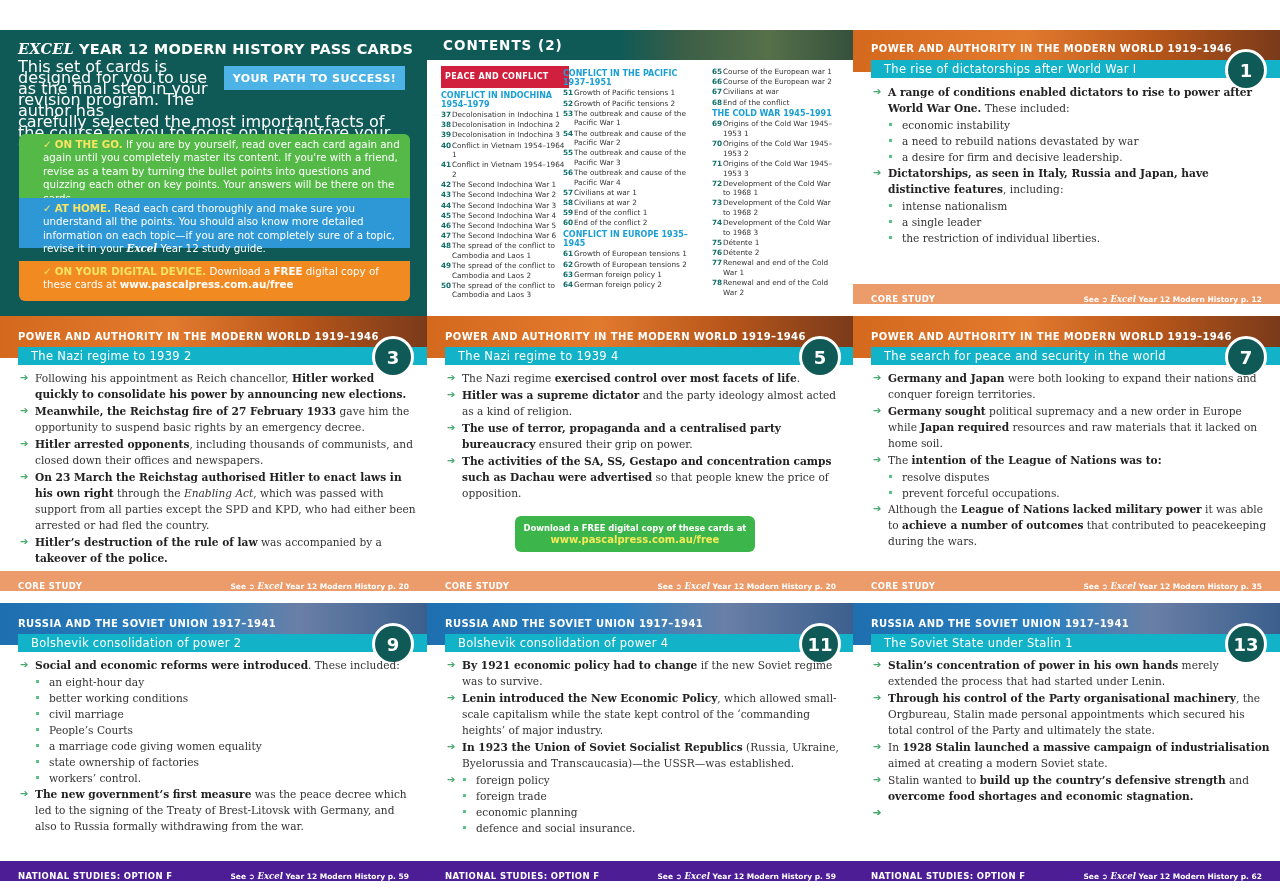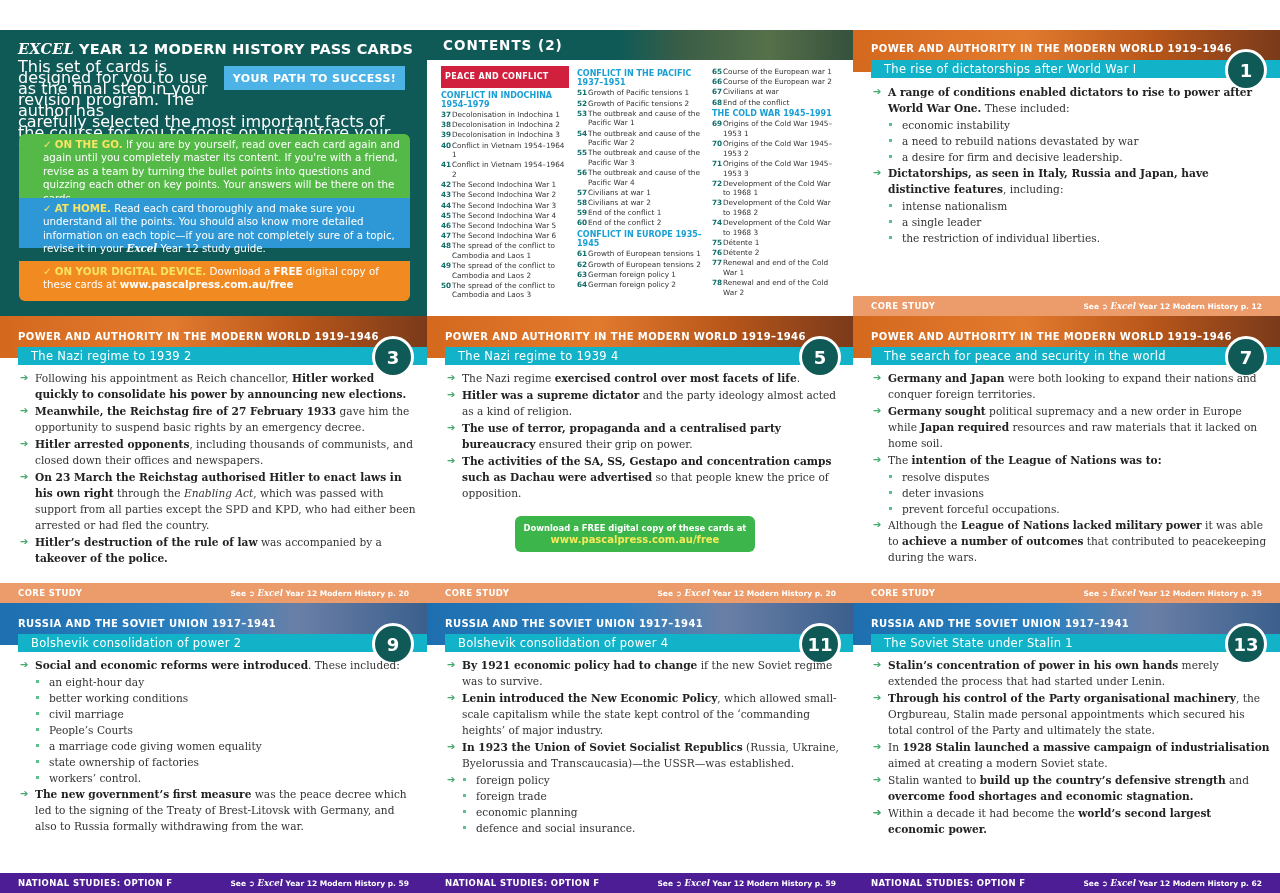--- a/index.html
+++ b/index.html
@@ -30,37 +30,37 @@
 
 .contents{background:#fff}
 .contents .hdrimg{position:absolute;left:0;top:30px;width:100%;height:30px;background:linear-gradient(90deg,#0f5a57 0%,#0f5a57 45%,#3b5e46 60%,#56704a 80%,#35503c 100%)}
 .contents h2{position:absolute;left:16px;top:37px;font-family:"DejaVu Sans",sans-serif;font-size:13.5px;font-weight:bold;color:#fff;letter-spacing:1px}
 .toccol{position:absolute;font-family:"DejaVu Sans",sans-serif;font-size:7.3px;line-height:9.6px;color:#333}
 .toccol .sec{background:#d0203d;color:#fff;font-weight:bold;font-size:8px;padding:6px 4px;margin-bottom:3px;letter-spacing:.3px}
 .toccol .grp{color:#1a9fd4;font-weight:bold;font-size:8px;line-height:9.2px;margin:2px 0 1px}
 .toccol .ent{display:flex;margin-bottom:.6px}
 .toccol .num{color:#0f6e6a;font-weight:bold;width:11px;flex:none}
 .tc1{left:14px;top:66px;width:128px}
-.tc2{left:150px;top:67px;width:130px}
+.tc2{left:136px;top:67px;width:130px}
 .tc3{left:285px;top:67px;width:125px}
 
 
 .card .banner{position:absolute;left:0;top:30px;width:100%;height:42px}
 .card.pa .banner{background:linear-gradient(90deg,#d4691e 0%,#e27a2e 40%,#b8561a 70%,#7a3a1a 100%)}
 .card.rs .banner{background:linear-gradient(90deg,#1e6fb0 0%,#2b80c0 45%,#6a7fa6 70%,#3b5f8d 100%)}
 .card .topic{position:absolute;left:18px;top:43px;font-family:"DejaVu Sans",sans-serif;font-size:10px;font-weight:bold;color:#fff;letter-spacing:.4px;white-space:nowrap}
 .card .title{position:absolute;left:18px;top:60px;width:432px;height:18px;background:#12b3c9;color:#fff;font-family:"DejaVu Sans",sans-serif;font-size:11.5px;padding-left:13px;line-height:18px;letter-spacing:.3px;white-space:nowrap}
 .card .numc{position:absolute;left:372px;top:49px;width:42px;height:42px;border-radius:50%;background:#0f5a57;border:3px solid #fff;color:#fff;font-family:"DejaVu Sans",sans-serif;font-weight:bold;font-size:18px;display:flex;align-items:center;justify-content:center}
 .card .body{position:absolute;left:20px;top:84px;width:398px;font-size:10.6px;line-height:16px;color:#333}
 .card .pt{position:relative;padding-left:15px;margin-bottom:1px}
 .card .pt .arr{position:absolute;left:0;top:0;color:#46a86b;font-family:"DejaVu Sans",sans-serif;font-size:10px}
 .card .pt b{color:#222}
 .card .sub{position:relative;padding-left:29px}
 .card .sub .sq{position:absolute;left:16px;top:6px;width:3px;height:3px;background:#5cbf8c}
-.card .footer{position:absolute;left:0;bottom:0;width:100%;height:20px;display:flex;justify-content:space-between;align-items:center;padding:0 18px;font-family:"DejaVu Sans",sans-serif;color:#fff}
+.card .footer{position:absolute;left:0;bottom:12px;width:100%;height:20px;display:flex;justify-content:space-between;align-items:flex-end;padding:0 18px;font-family:"DejaVu Sans",sans-serif;color:#fff}
 .card.pa .footer{background:#ec9b6b}
 .card.rs .footer{background:#4c1d95}
 .card .footer .lbl{font-size:8.5px;font-weight:bold;letter-spacing:.4px}
 .card .footer .ref{font-size:7.5px;font-weight:bold}
 .card .footer .ref i{font-family:"DejaVu Serif",serif;font-style:italic;font-size:8.5px}
 
 
 .r1 .banner,.r2 .banner{top:0}
 .r1 .topic,.r2 .topic{top:15px}
 .r1 .title,.r2 .title{top:31px}
@@ -351,21 +351,20 @@
   <div class="cell c2 r1 card pa">
       <div class="banner"></div>
       <div class="topic">POWER AND AUTHORITY IN THE MODERN WORLD 1919–1946</div>
       <div class="title">The search for peace and security in the world</div>
       <div class="numc">7</div>
       <div class="body">
         <div class="pt"><span class="arr">➔</span><span><b>Germany and Japan</b> were both looking to expand their nations and conquer foreign territories.</span></div>
         <div class="pt"><span class="arr">➔</span><span><b>Germany sought</b> political supremacy and a new order in Europe while <b>Japan required</b> resources and raw materials that it lacked on home soil.</span></div>
         <div class="pt"><span class="arr">➔</span><span>The <b>intention of the League of Nations was to:</b></span></div>
         <div class="sub"><span class="sq"></span><span>resolve disputes</span></div>
-        <div class="sub"><span class="sq"></span><span>deter invasions</span></div>
         <div class="sub"><span class="sq"></span><span>prevent forceful occupations.</span></div>
         <div class="pt"><span class="arr">➔</span><span>Although the <b>League of Nations lacked military power</b> it was able to <b>achieve a number of outcomes</b> that contributed to peacekeeping during the wars.</span></div>
       </div>
       <div class="footer">
         <span class="lbl">CORE STUDY</span>
         <span class="ref"><span>See ➲ </span><i>Excel</i><span> Year 12 Modern History p. </span><span>35</span></span>
       </div>
     </div>
   <div class="cell c0 r2 card rs">
       <div class="banner"></div>
@@ -412,20 +411,20 @@
       <div class="banner"></div>
       <div class="topic">RUSSIA AND THE SOVIET UNION 1917–1941</div>
       <div class="title">The Soviet State under Stalin 1</div>
       <div class="numc">13</div>
       <div class="body">
         <div class="pt"><span class="arr">➔</span><span><b>Stalin’s concentration of power in his own hands</b> merely extended the process that had started under Lenin.</span></div>
         <div class="pt"><span class="arr">➔</span><span><b>Through his control of the Party organisational machinery</b>, the Orgbureau, Stalin made personal appointments which secured his total control of the Party and ultimately the state.</span></div>
         <div class="pt"><span class="arr">➔</span><span>In <b>1928 Stalin launched a massive campaign of industrialisation</b> aimed at creating a modern Soviet state.</span></div>
         <div class="pt"><span class="arr">➔</span><span>Stalin wanted to <b>build up the country’s defensive strength</b> and <b>overcome food shortages and economic stagnation.</b></span></div>
         <div class="pt"><span class="arr">➔</span></div>
-        <div class="pt"><span class="arr">➔</span><span>Within a decade it had become the <b>world’s second largest economic power.</b></span></div>
+        <div class="pt"><span class="arr">➔</span></div>
       </div>
       <div class="footer">
         <span class="lbl">NATIONAL STUDIES: OPTION F</span>
         <span class="ref"><span>See ➲ </span><i>Excel</i><span> Year 12 Modern History p. </span><span>62</span></span>
       </div>
     </div>
 </div>
 
 </body></html>

